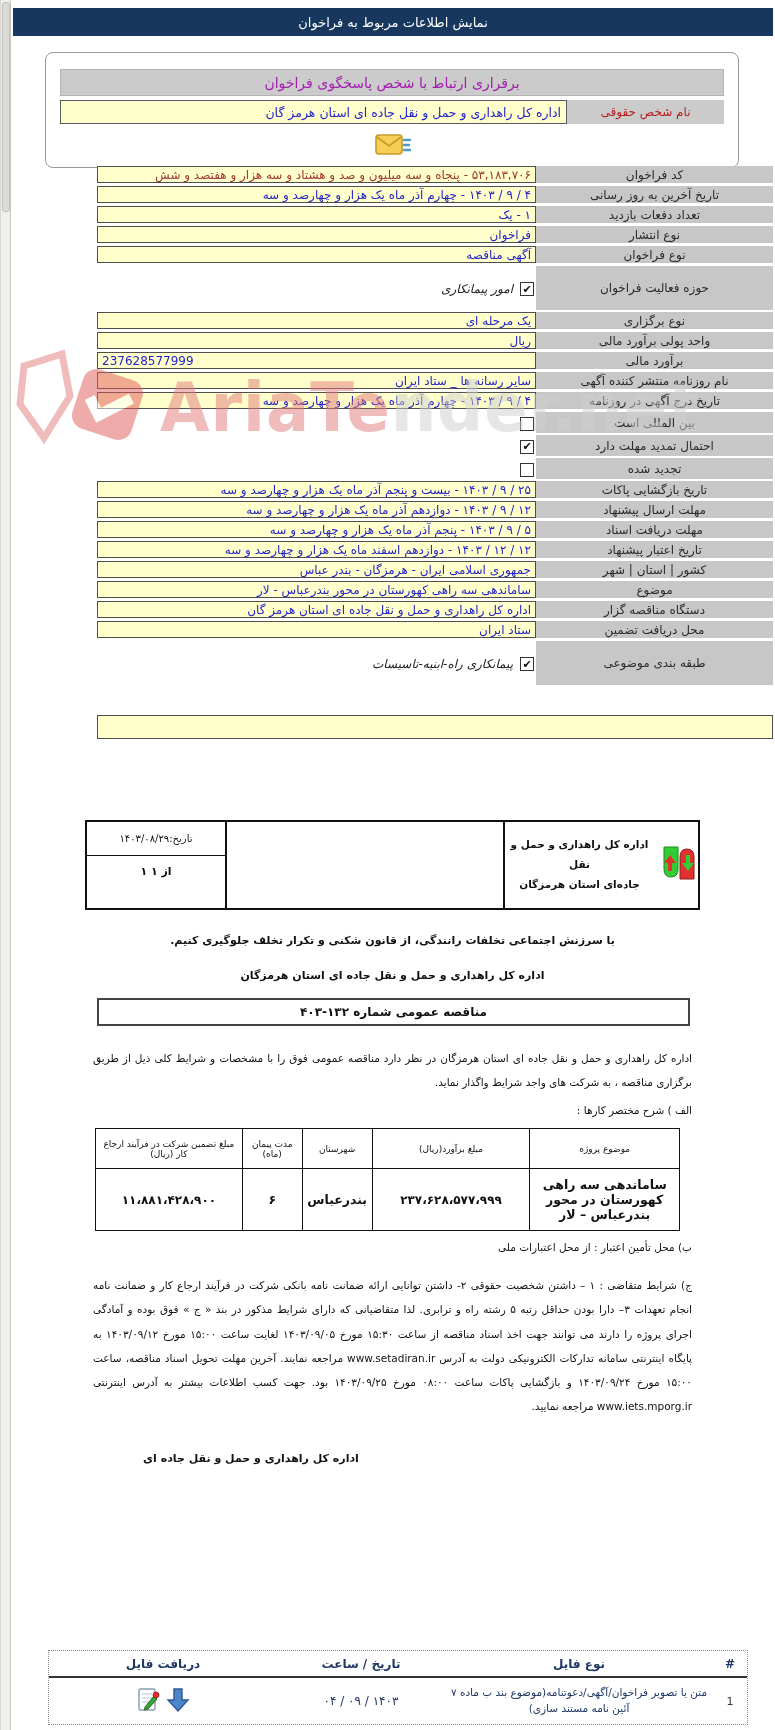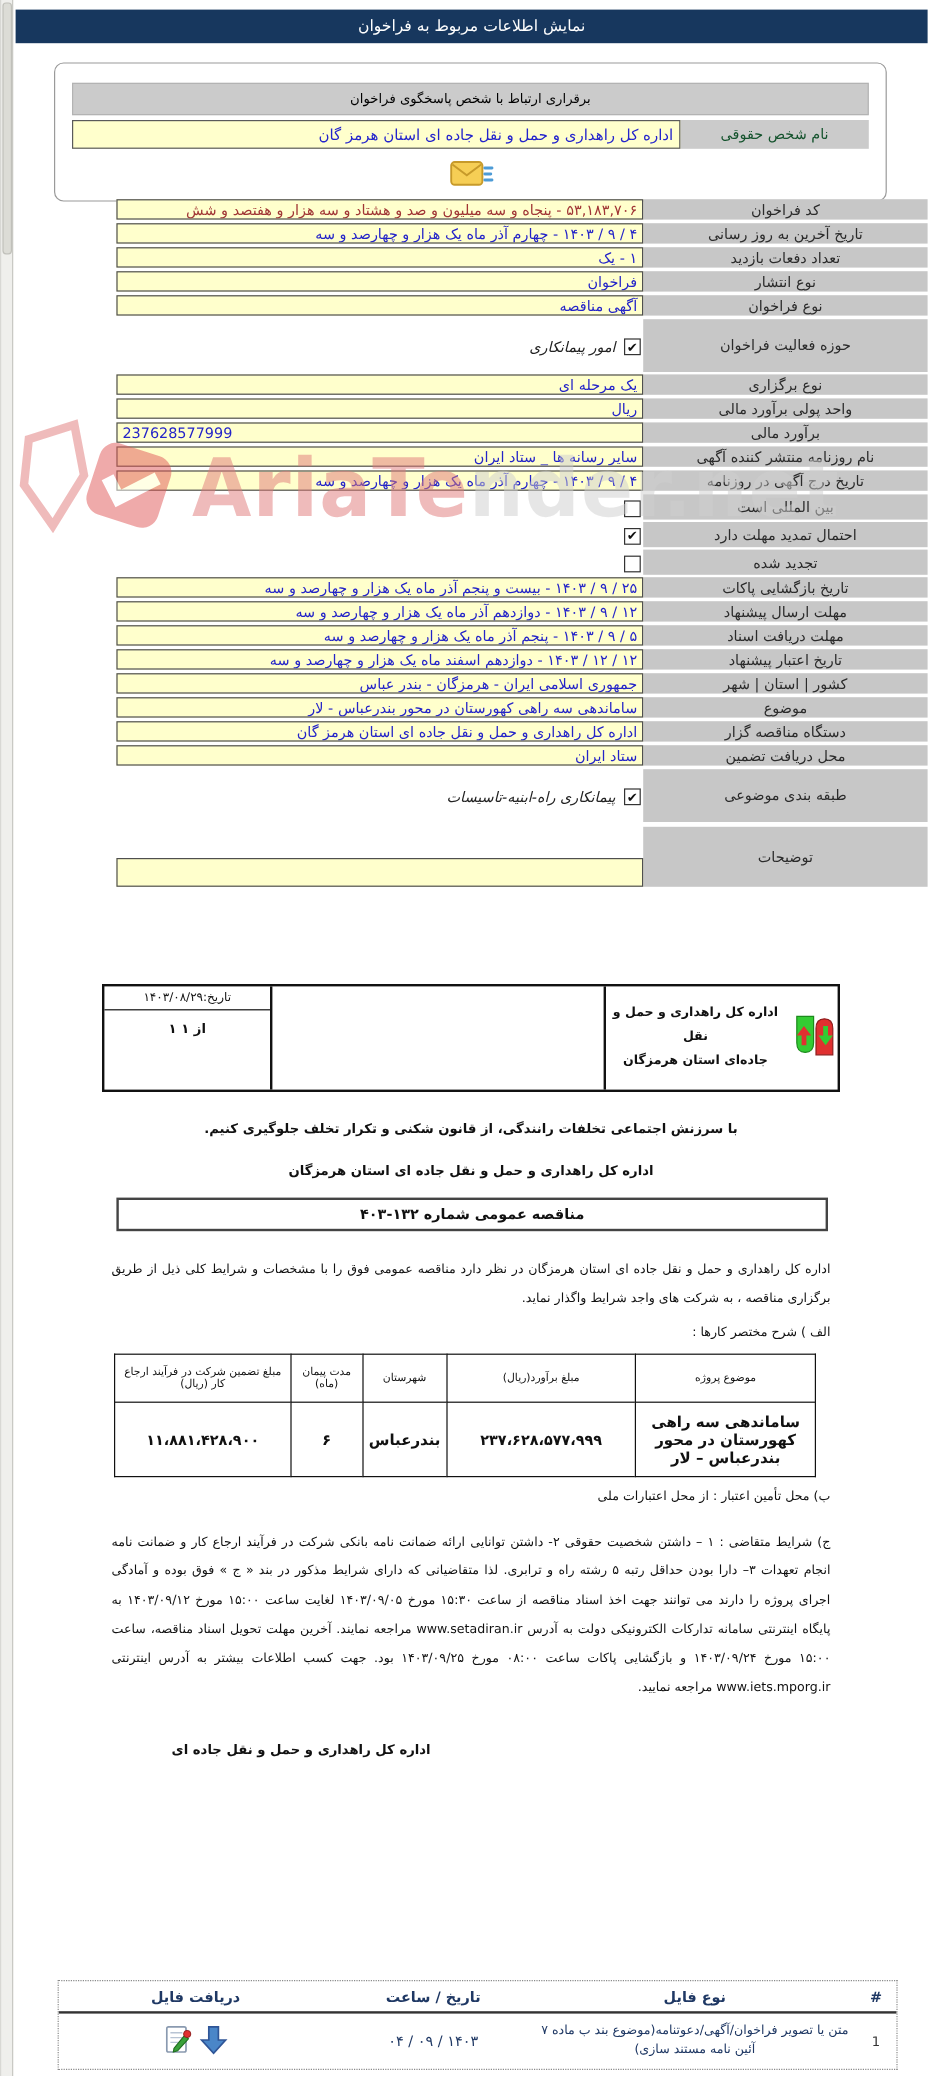--- a/index.html
+++ b/index.html
@@ -16,24 +16,24 @@
 
   
   .titlebar { position:absolute; top:8px; left:13px; width:760px; height:28px;
     background:#17375E; color:#fff; font-size:13px;
     display:flex; align-items:center; justify-content:center; }
 
   
   .contact { position:absolute; top:52px; left:45px; width:694px; height:116px;
     border:1px solid #9a9a9a; border-radius:8px; background:#fff; padding:16px 14px 0 14px; }
   .cb-header { height:27px; background:#cbcbcb; border:1px solid #b3b3b3;
-    display:flex; align-items:center; justify-content:center; font-size:11px; color:#000000; }
+    display:flex; align-items:center; justify-content:center; font-size:14px; color:#a21caf; }
   .cb-row { display:flex; margin-top:4px; height:24px; }
   .cb-label { width:157px; background:#cbcbcb; display:flex; align-items:center;
-    justify-content:center; font-size:12px; color:#14532d; }
+    justify-content:center; font-size:12px; color:#b91c1c; }
   .cb-field { flex:1; background:#FFFFCC; border:1px solid #5a5a5a; color:#2323CC;
     font-size:12.5px; display:flex; align-items:center; padding:0 5px; }
   .cb-mail { display:flex; justify-content:center; margin-top:6px; }
 
   
   .form { position:absolute; top:166px; left:97px; width:676px; }
   .frow { display:flex; align-items:stretch; }
   .flabel { width:237px; background:#c7c7c7; display:flex; align-items:center;
     justify-content:center; font-size:12px; color:#2b2b2b; }
   .r-text { height:20px; } .r-text .flabel { height:17px; }
@@ -55,21 +55,21 @@
     display:flex; align-items:center; pointer-events:none; z-index:6; direction:ltr; opacity:.5; }
   .wm-logo { flex:0 0 auto; margin-right:6px; }
   .wm-text { font-size:64px; font-weight:bold; letter-spacing:1px; white-space:nowrap;
     transform:scaleY(1.05); }
   .wm-red { color:#E07A7A; } .wm-gray { color:#CFCFCF; }
 
   
   .doc { position:absolute; top:820px; left:85px; width:615px; color:#111; }
   .doc-head { display:flex; flex-direction:row; direction:ltr; border:2px solid #111; height:90px; }
   .dh-date { width:140px; border-right:2px solid #111; display:flex; flex-direction:column; }
-  .dh-date .d1 { height:20px; border-bottom:1.5px solid #111; display:flex; align-items:center;
+  .dh-date .d1 { height:34px; border-bottom:1.5px solid #111; display:flex; align-items:center;
     justify-content:center; font-size:10px; }
   .dh-date .d2 { flex:0 0 30px; display:flex; align-items:center; justify-content:center; font-size:11px; font-weight:bold; }
   .dh-mid { flex:1; }
   .dh-org { width:195px; border-left:2px solid #111; display:flex; align-items:center;
     justify-content:center; gap:6px; direction:rtl; padding:0 0; }
   .dh-org .org-txt { font-size:10.5px; font-weight:bold; text-align:center; line-height:1.9; }
   .doc-slogan { text-align:center; font-size:11px; font-weight:bold; margin-top:24px; }
   .doc-orgline { text-align:center; font-size:11px; font-weight:bold; margin-top:22px; }
   .doc-noticebox { border:2px solid #444; margin:16px 10px 0 12px; padding:5px 0;
     text-align:center; font-size:12px; font-weight:bold; }
@@ -223,21 +223,20 @@
       <div class="fval">ستاد ایران</div>
     </div>
     <div class="frow r-check-tall">
       <div class="flabel">طبقه بندی موضوعی</div>
       <div class="fval-check">
         <span class="cb">✔</span>
         <span class="cbtxt">پیمانکاری راه-ابنیه-تاسیسات</span>
       </div>
     </div>
     <div class="frow r-notes">
-      <div class="flabel">توضیحات</div>
       <div class="fval"></div>
     </div>
   </div>
 
 <div class="wm">
   <span class="wm-logo">
     <svg width="140" height="120" viewBox="0 0 140 120">
       <path d="M10 20 L48 8 L56 50 L30 92 L6 58 Z" fill="none" stroke="#E07A7A" stroke-width="7"></path>
       <g transform="rotate(18 95 60)">
         <rect x="62" y="28" width="62" height="62" rx="14" fill="#E05858"></rect>

